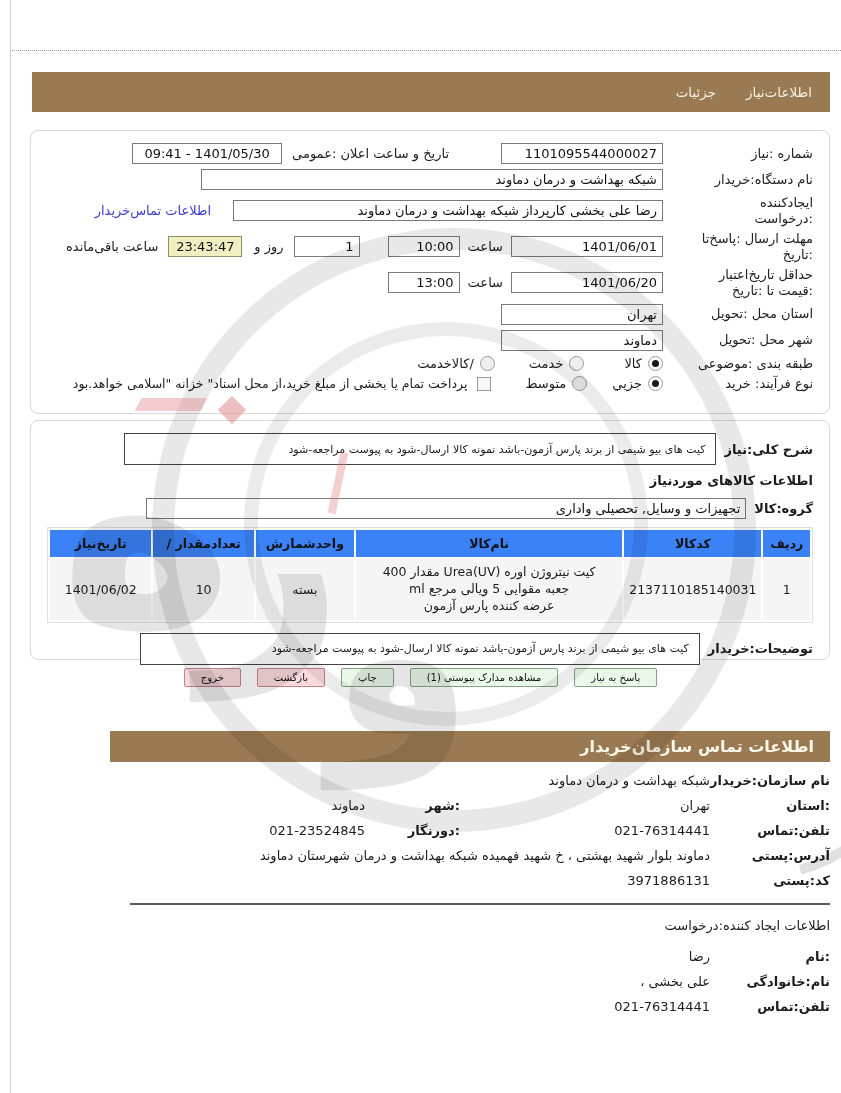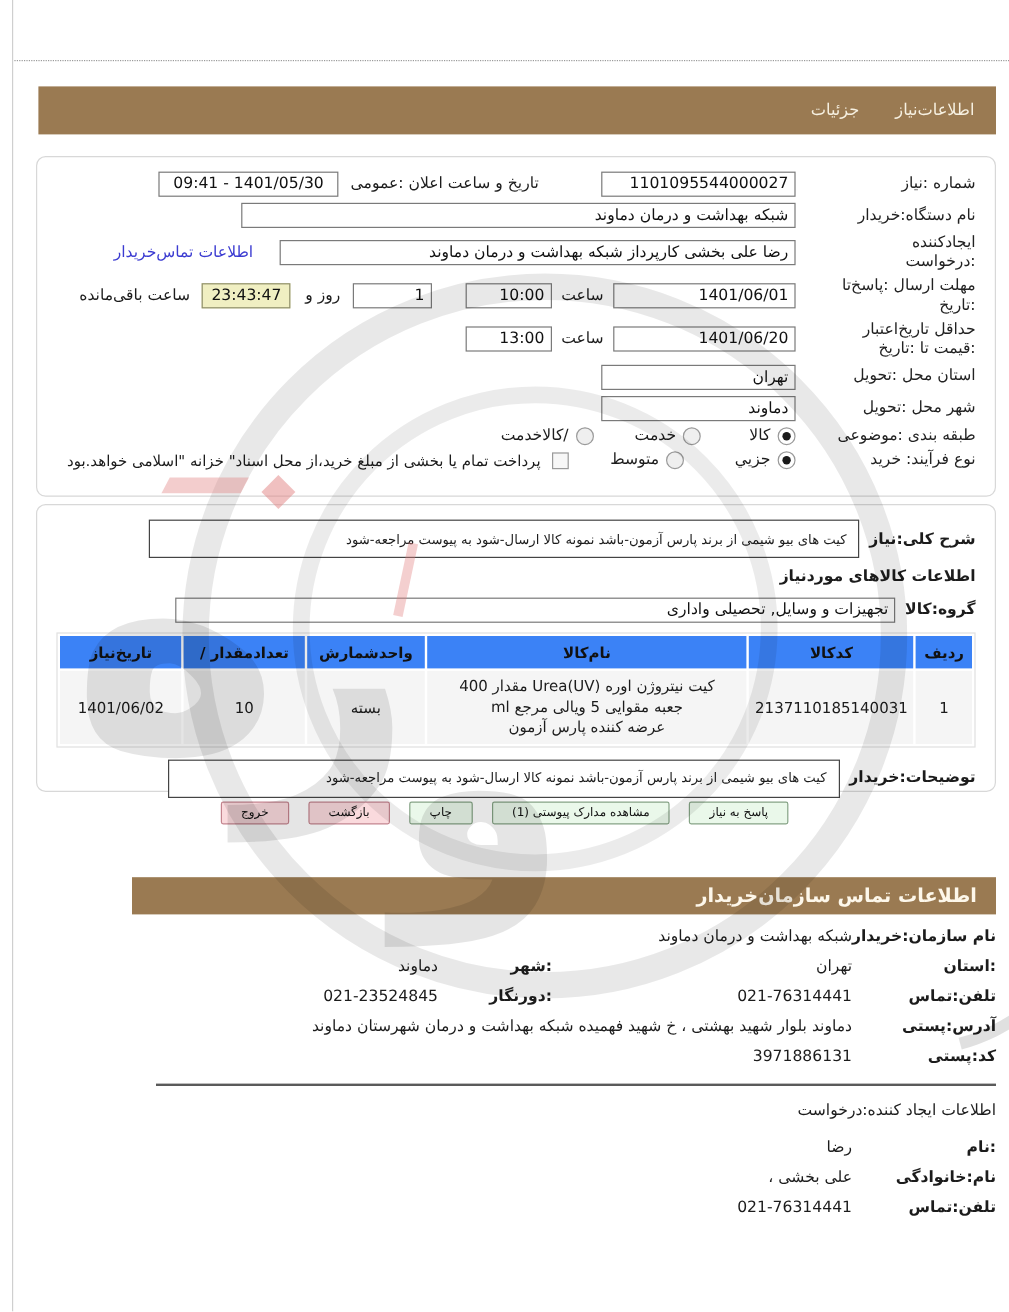--- a/index.html
+++ b/index.html
@@ -175,21 +175,21 @@
       <span class="opt">
         <span class="radio"></span>
         <span>/کالاخدمت</span>
       </span>
     </div>
   </div>
 
   <div class="frow">
     <div class="flabel">نوع فرآیند: خرید</div>
     <div class="fbody">
-      <span class="opt" style="margin-left:42px;">
+      <span class="opt" style="margin-left:25px;">
         <span class="radio on"></span>
         <span>جزیي</span>
       </span>
       <span class="opt">
         <span class="radio"></span>
         <span>متوسط</span>
       </span>
       <span class="checkbox" style="margin-left:10px;"></span>
       <span style="font-size:12.5px;white-space:nowrap;">پرداخت تمام یا بخشی از مبلغ خرید،از محل اسناد" خزانه "اسلامی خواهد.بود</span>
     </div>

